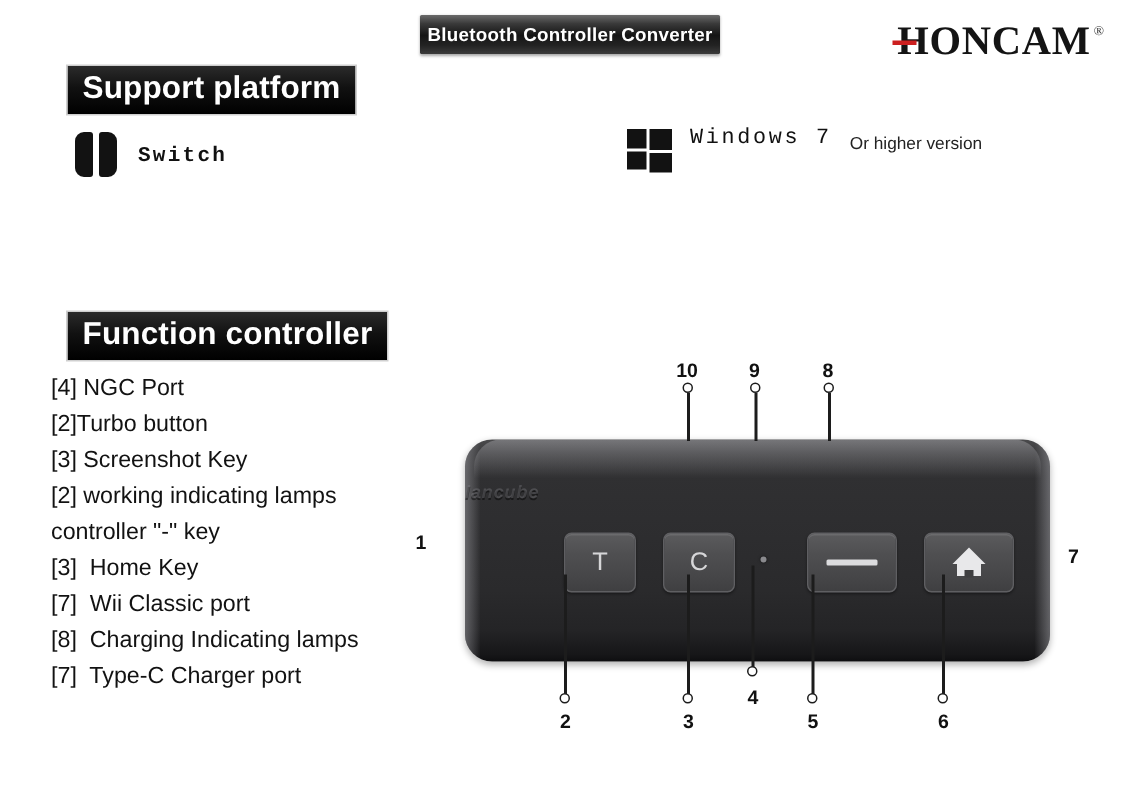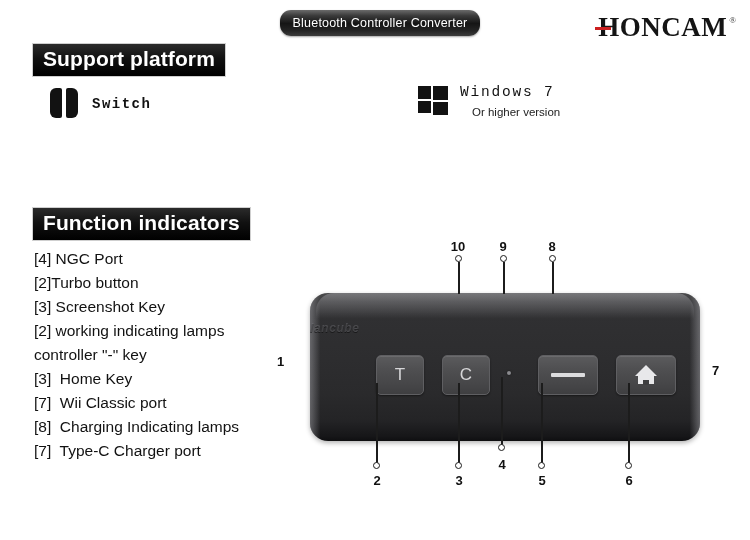--- a/index.html
+++ b/index.html
@@ -16,25 +16,25 @@
     color: #000;
   }
 
   
   .product-badge {
     position: absolute;
     left: 280px;
     top: 10px;
     width: 200px;
     height: 26px;
-    border-radius: 11px;
+    border-radius: 1px;
     background: linear-gradient(to bottom, #6b6b6b 0%, #3a3a3a 22%, #151515 52%, #232323 78%, #3c3c3c 100%);
     color: #ffffff;
     font-size: 12.5px;
-    font-weight: normal;
+    font-weight: bold;
     letter-spacing: 0.2px;
     display: flex;
     align-items: center;
     justify-content: center;
     box-shadow: 0 1px 2px rgba(0,0,0,0.35);
   }
 
   .brand-logo {
     position: absolute;
     right: 14px;
@@ -73,20 +73,21 @@
     position: absolute;
     display: inline-flex;
     align-items: center;
     background: linear-gradient(to bottom, #2b2b2b 0%, #111111 45%, #000000 100%);
     color: #ffffff;
     padding: 3px 10px 5px 10px;
     font-size: 21px;
     font-weight: bold;
     letter-spacing: 0.1px;
     border: 1px solid #cfcfcf;
+    margin-left: 12px;
   }
   #support-header { left: 32px; top: 43px; }
   #function-header { left: 32px; top: 207px; }
 
   
   .platform {
     position: absolute;
     display: flex;
     align-items: flex-start;
   }
@@ -129,21 +130,21 @@
   .windows-icon i {
     position: absolute;
     background: #121212;
     display: block;
   }
   .windows-icon .wq1 { left: 0;    top: 0;    width: 13px; height: 13px; }
   .windows-icon .wq2 { left: 15px; top: 0;    width: 15px; height: 14px; }
   .windows-icon .wq3 { left: 0;    top: 15px; width: 13px; height: 12px; }
   .windows-icon .wq4 { left: 15px; top: 16px; width: 15px; height: 13px; }
 
-  .windows-text { display: flex; flex-direction: column; }
+  .windows-text { display: flex; }
   .windows-title {
     font-family: "Liberation Mono", monospace;
     font-size: 14.5px;
     letter-spacing: 1.8px;
     color: #111;
   }
   .windows-sub {
     font-size: 11.5px;
     color: #222;
     margin-top: 6px;
@@ -354,21 +355,21 @@
       <i class="wq2"></i>
       <i class="wq3"></i>
       <i class="wq4"></i>
   </span>
   <span class="windows-text">
     <span class="windows-title">Windows 7</span>
     <span class="windows-sub">Or higher version</span>
   </span>
 </div>
 
-<div class="section-header" id="function-header">Function indicators</div>
+<div class="section-header" id="function-header">Function controller</div>
 
 <div class="func-list">
   <div>[4] NGC Port</div>
   <div>[2]Turbo button</div>
   <div>[3] Screenshot Key</div>
   <div>[2] working indicating lamps</div>
   <div>controller "-" key</div>
   <div>[3]  Home Key</div>
   <div>[7]  Wii Classic port</div>
   <div>[8]  Charging Indicating lamps</div>

